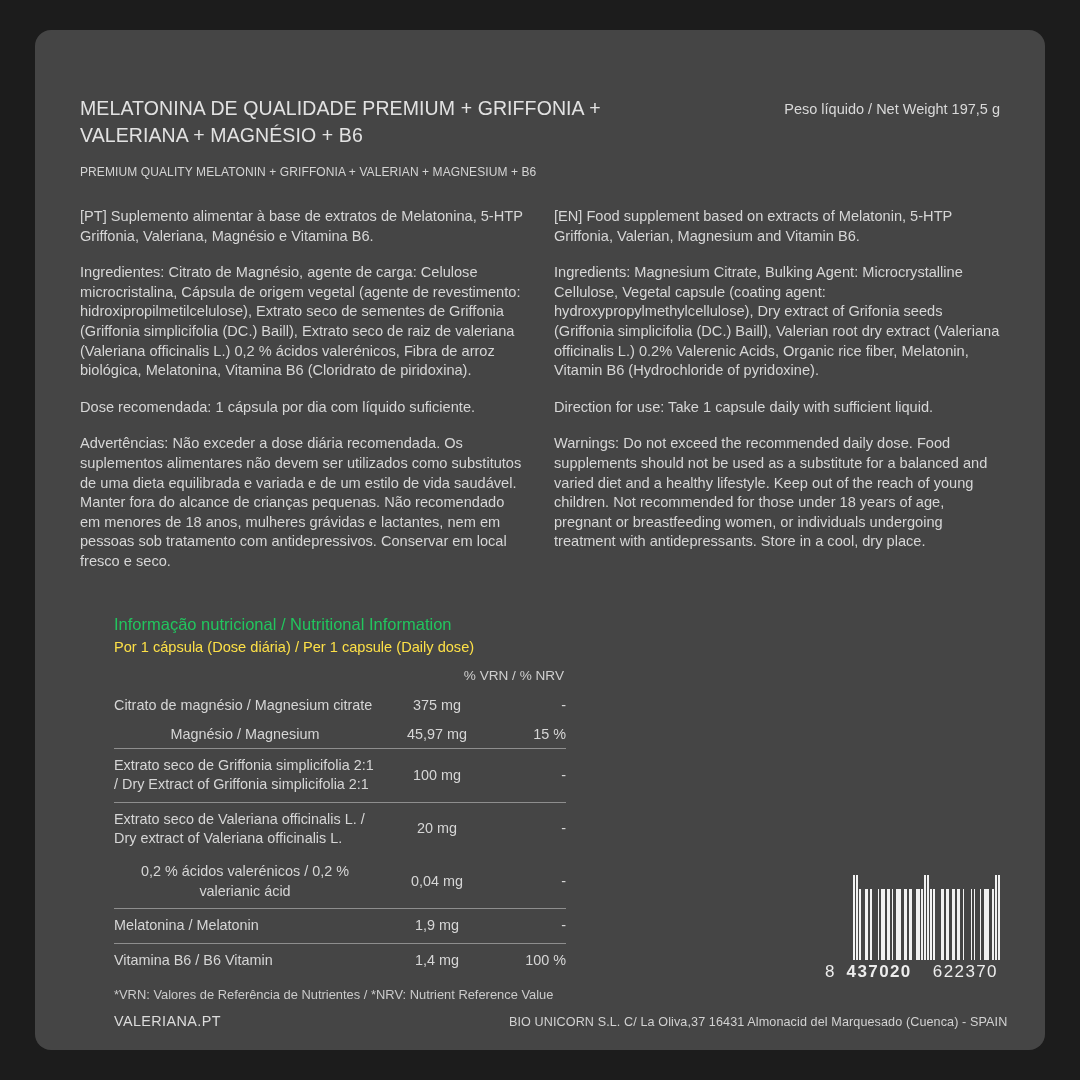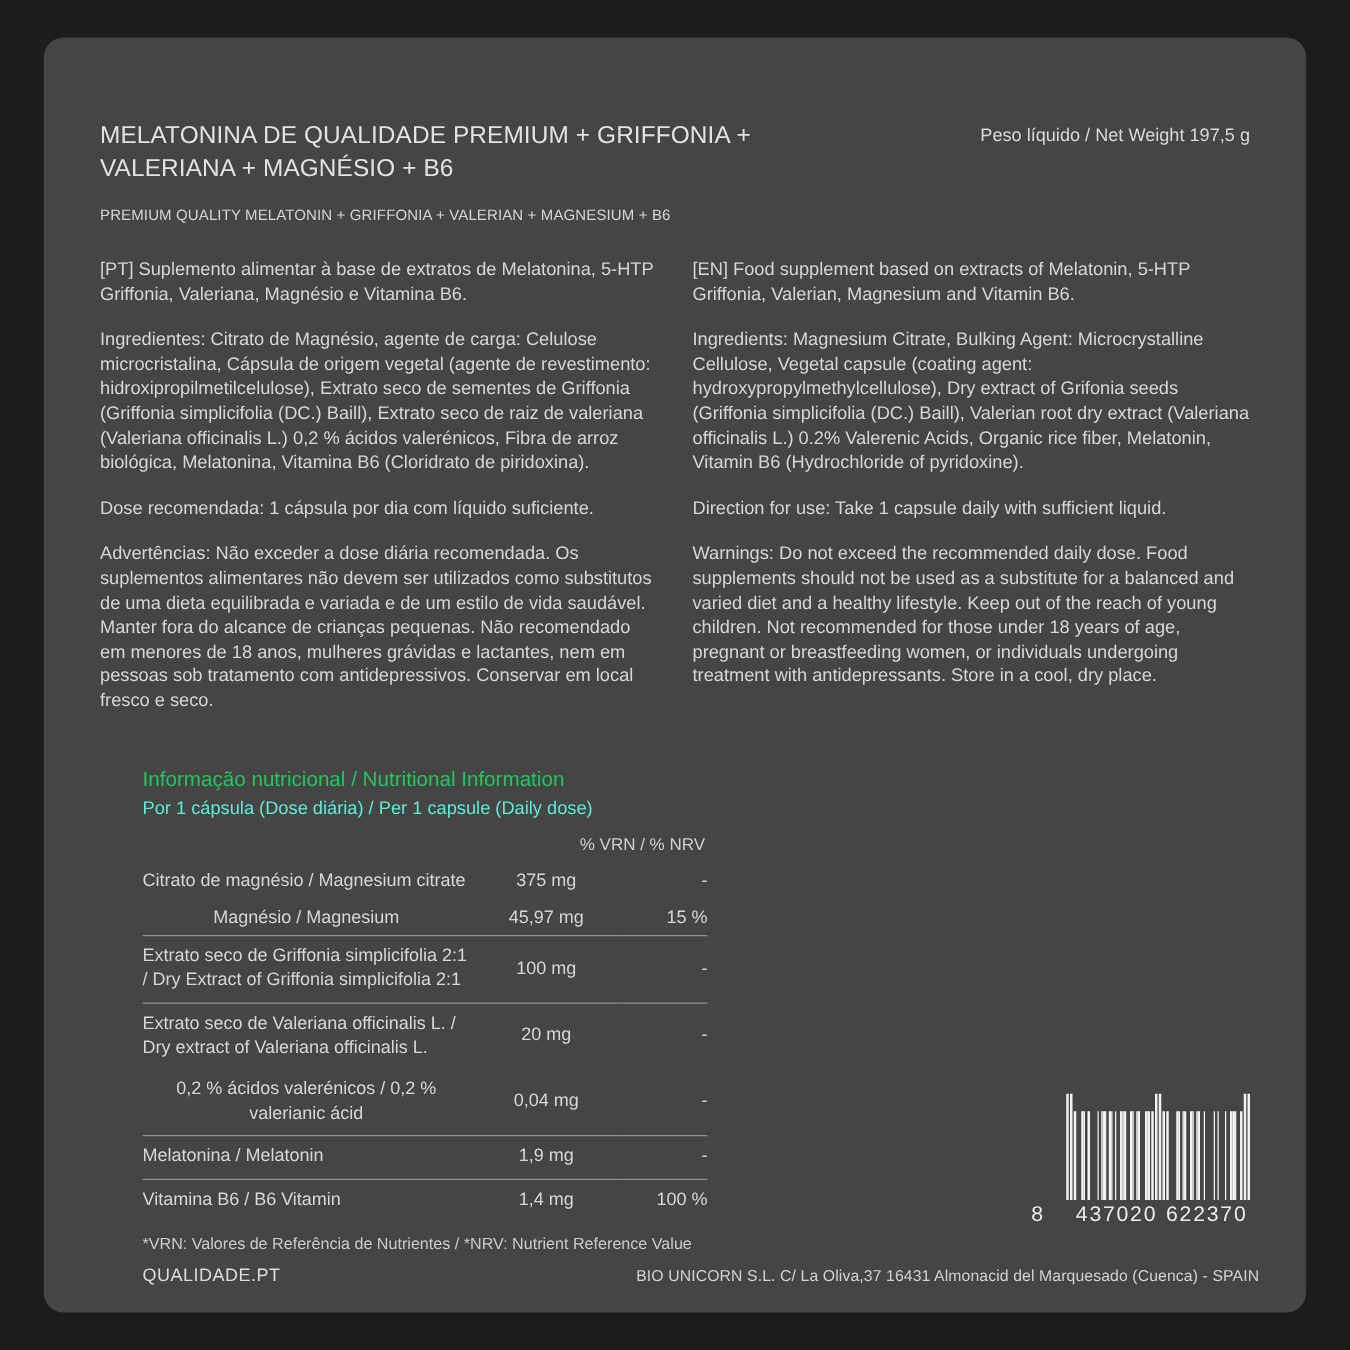--- a/index.html
+++ b/index.html
@@ -79,21 +79,21 @@
     top: 583px;
     width: 452px;
   }
   .nutri-title {
     font-size: 16.5px;
     color: #22c55e;
     line-height: 23px;
   }
   .nutri-sub {
     font-size: 14.6px;
-    color: #5eead4;
+    color: #fde047;
     line-height: 21px;
     margin-top: 1px;
   }
   .nutri-colhead {
     text-align: right;
     font-size: 13.6px;
     color: #cfcfcf;
     margin-top: 9px;
     padding-right: 2px;
     line-height: 18px;
@@ -143,21 +143,21 @@
   }
   .bar { background: #f2f2f2; }
   .barcode-digits {
     display: flex;
     font-size: 17px;
     color: #ededed;
     letter-spacing: 1.4px;
     margin-top: 2px;
   }
   .bc-d1 { width: 24px; text-align: left; }
-  .bc-d2 { width: 88px; text-align: right; }
+  .bc-d2 { width: 88px; text-align: left; font-weight: bold; }
   .bc-d3 { width: 88px; text-align: center; }
 
   
   .footer {
     position: absolute;
     left: 79px;
     top: 983px;
     width: 925px;
     display: flex;
     align-items: baseline;
@@ -357,17 +357,17 @@
         <span class="bar" style="width: 1.55px; height: 85px;"></span>
       </div>
     <div class="barcode-digits">
       <span class="bc-d1">8</span>
       <span class="bc-d2">437020</span>
       <span class="bc-d3">622370</span>
     </div>
   </div>
 
   <div class="footer">
-    <div class="footer-site">QUALIDADE.PT</div>
+    <div class="footer-site">VALERIANA.PT</div>
     <div class="footer-addr">BIO UNICORN S.L. C/ La Oliva,37 16431 Almonacid del Marquesado (Cuenca) - SPAIN</div>
   </div>
 
 </div>
 
 </body></html>

